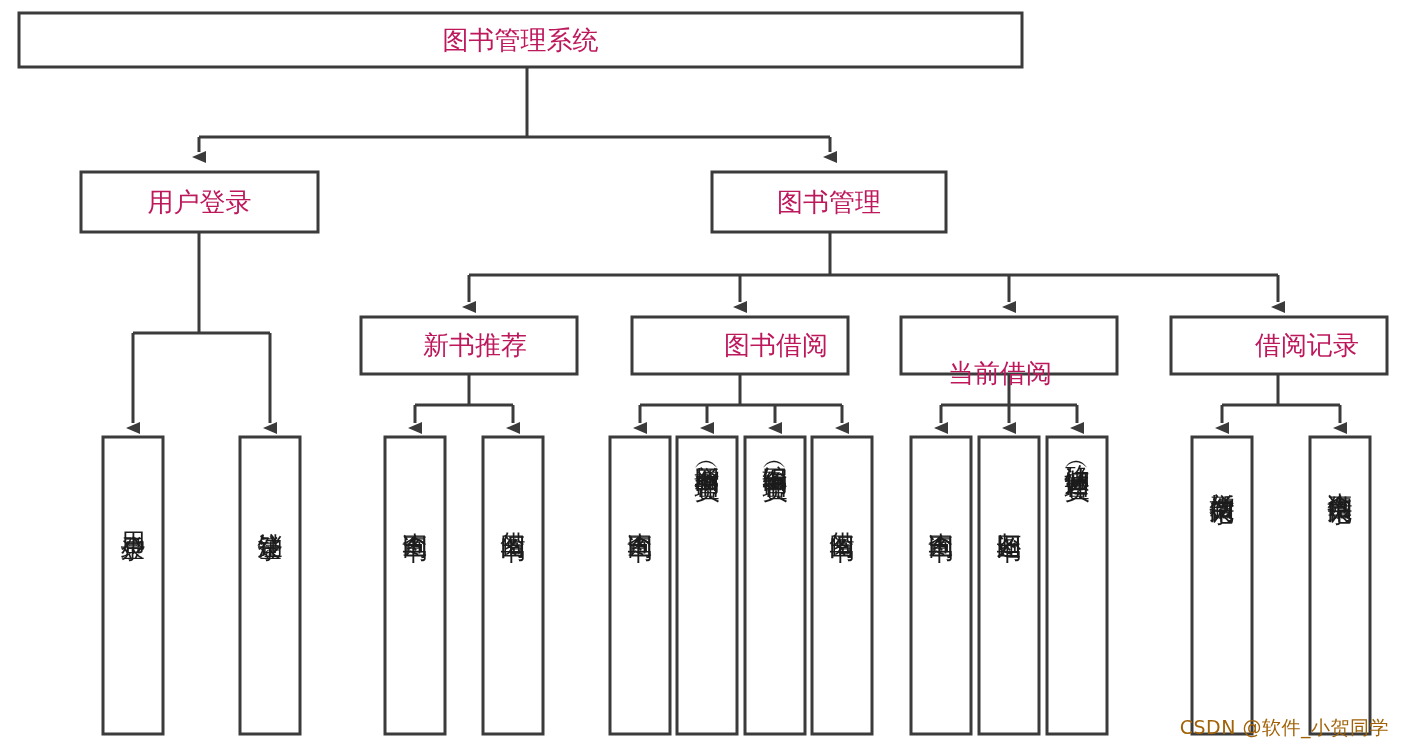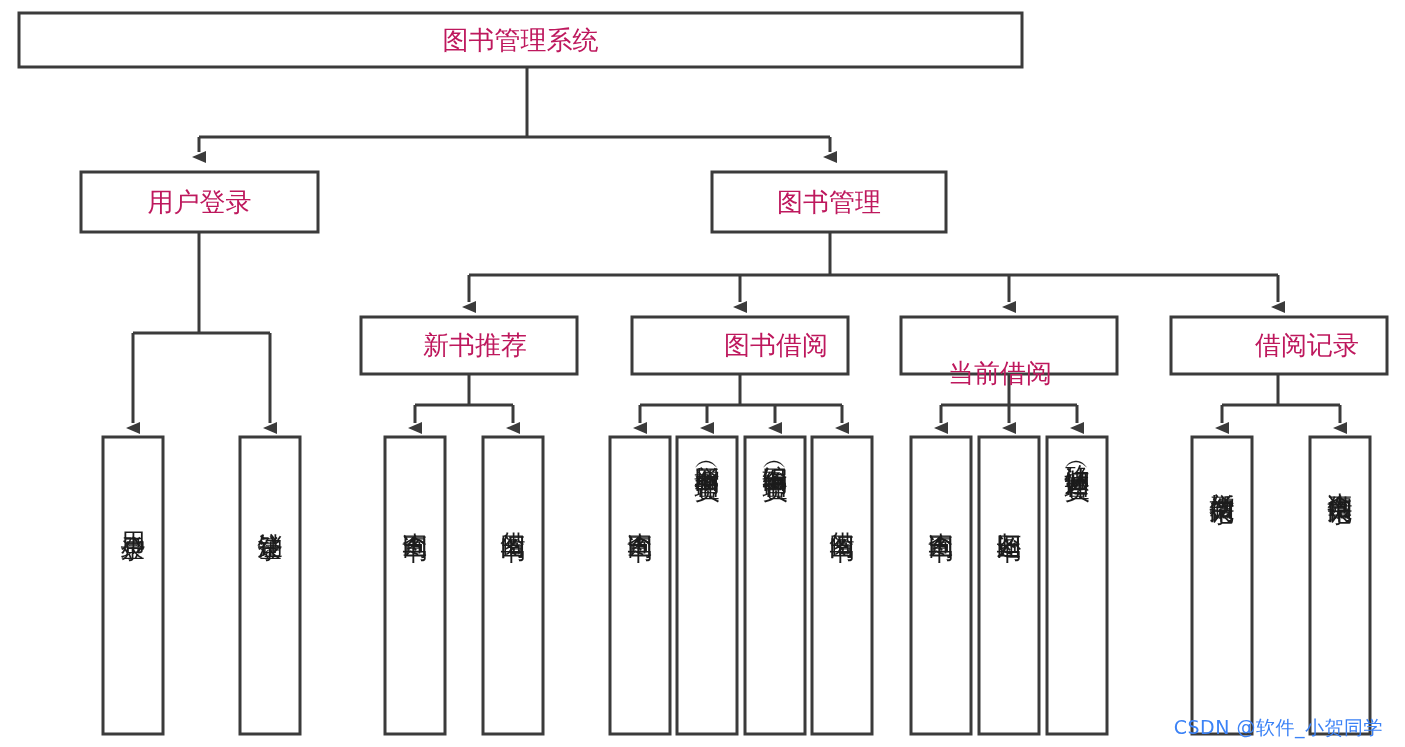--- a/index.html
+++ b/index.html
@@ -63,25 +63,25 @@
     align-items: center;
     justify-content: center;
     font-family: "DejaVu Sans", "Liberation Sans", sans-serif;
     font-size: 26px;
     color: #be185d;
     pointer-events: none;
     white-space: nowrap;
   }
   .watermark {
     position: absolute;
-    right: 22px;
+    right: 16px;
     bottom: 6px;
     font-family: "DejaVu Sans", "Liberation Sans", sans-serif;
     font-size: 19px;
-    color: #3b82f6;
+    color: #a16207;
     letter-spacing: 0.5px;
     white-space: nowrap;
   }
 </style>
 </head>
 <body>
 
 <div id="diagram-root">
 
   <svg class="diagram" viewBox="0 0 1405 747">

